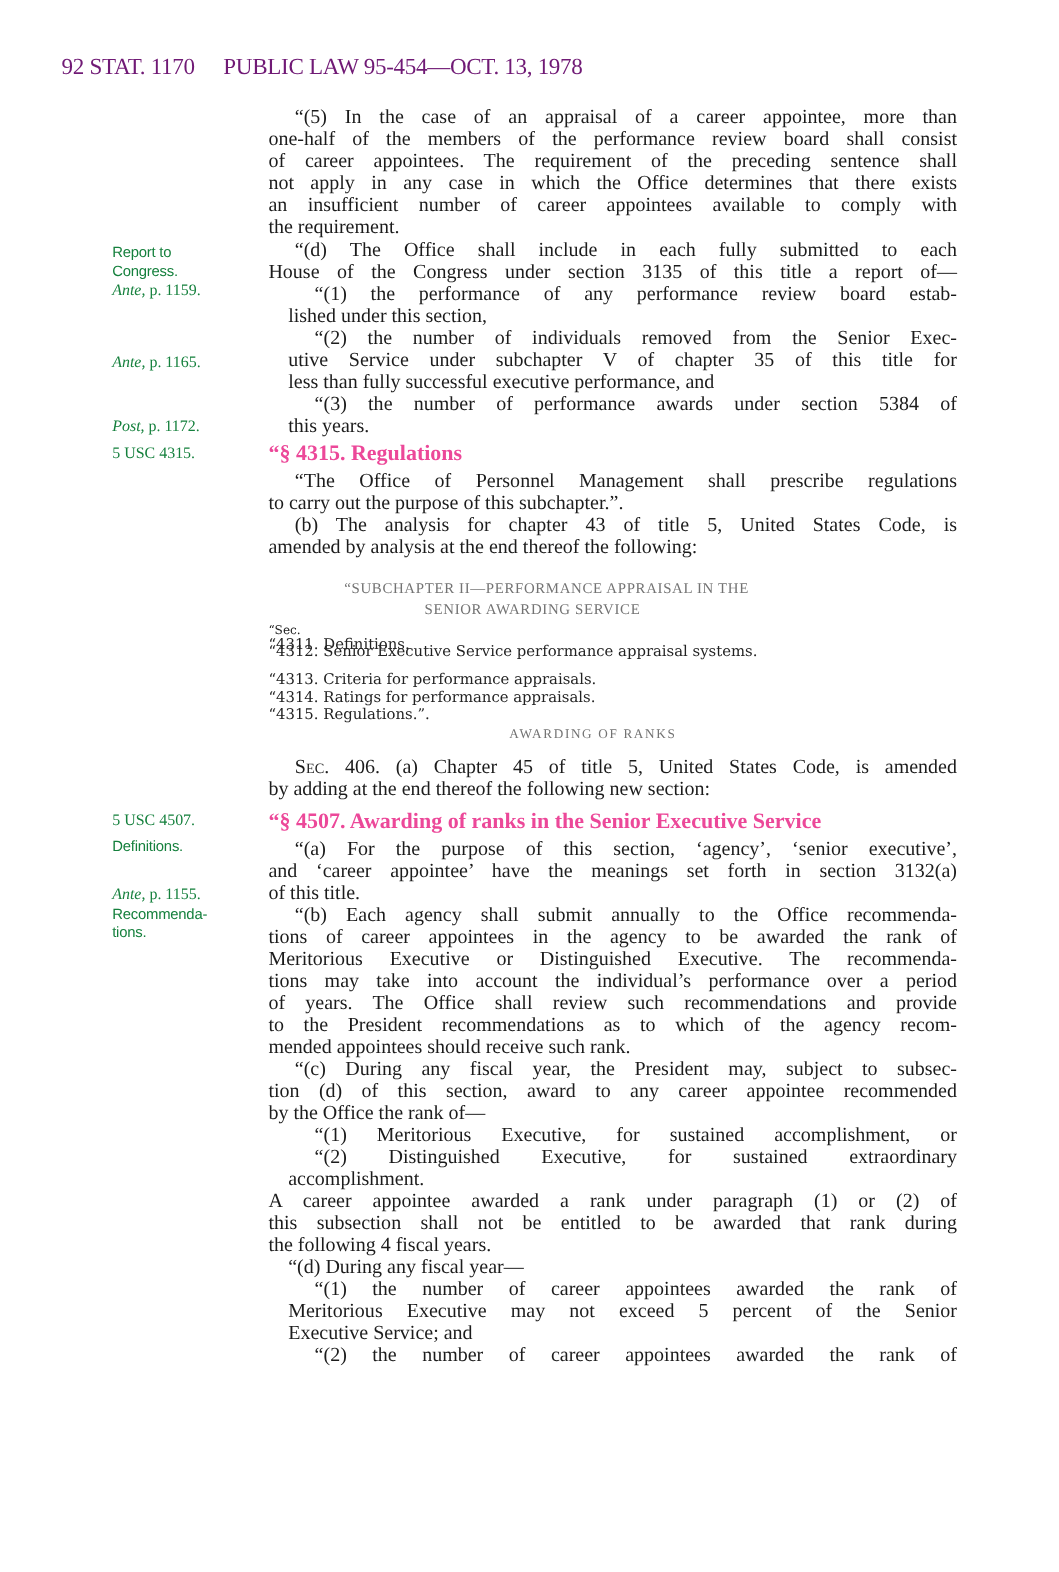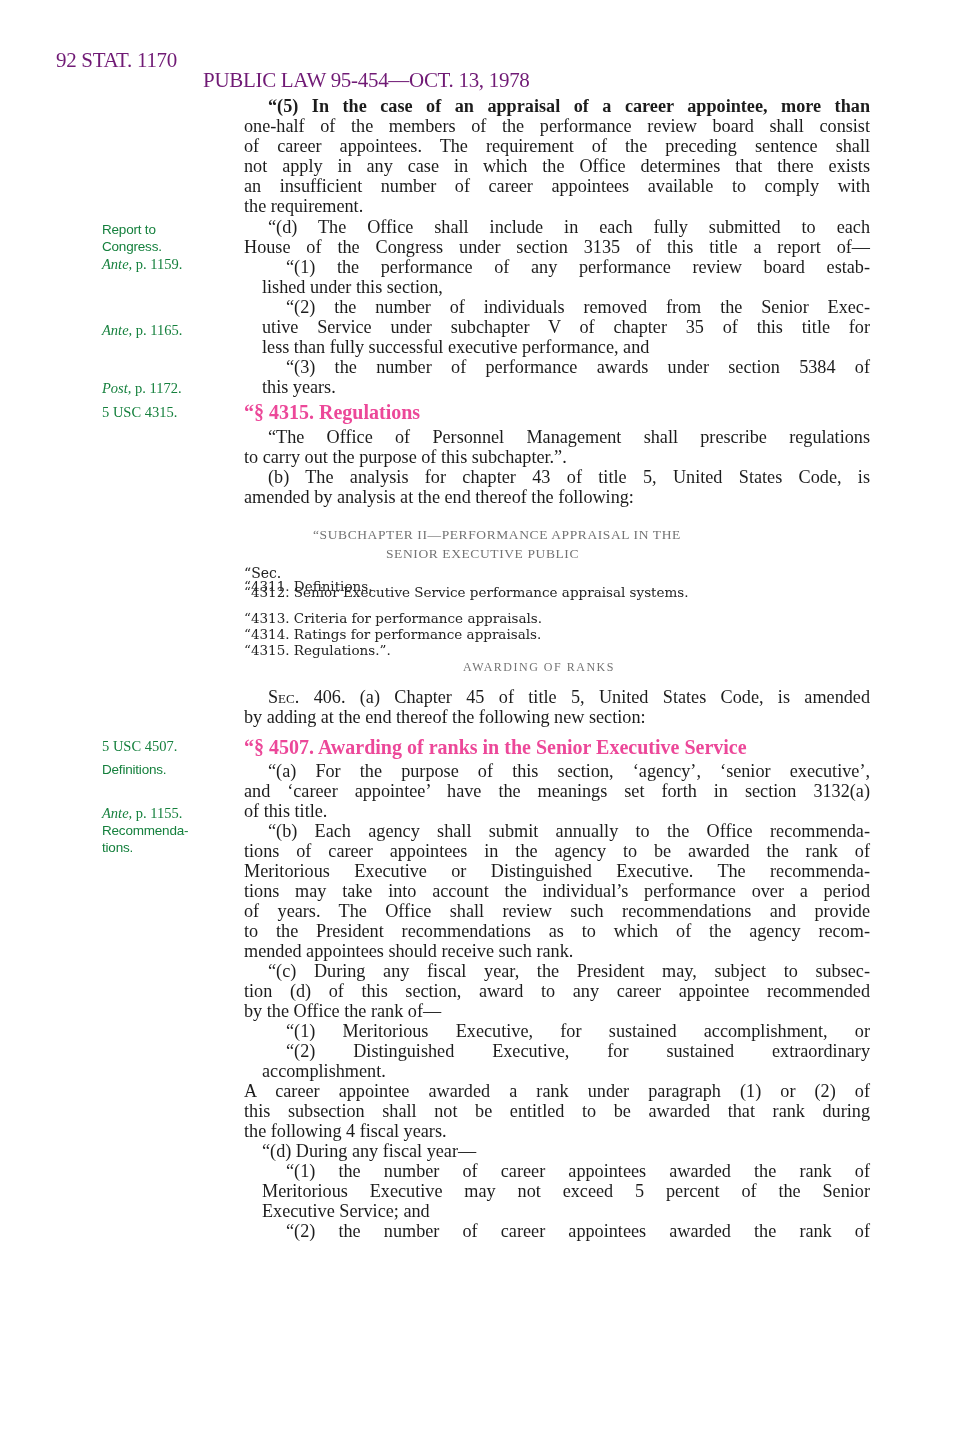--- a/index.html
+++ b/index.html
@@ -16,35 +16,35 @@
   .marg i { font-style: italic; }
   .heading { position: absolute; left: 244px; font-size: 20px; font-weight: bold; color: #ec4899; white-space: nowrap; font-family: "Liberation Serif", serif; }
   .subchap { position: absolute; font-size: 13.5px; letter-spacing: 0.6px; color: #737373; white-space: nowrap; }
   .toc { position: absolute; left: 244px; font-size: 13.5px; line-height: 16px; color: #222; white-space: nowrap; font-family: "DejaVu Serif", serif; }
   .smallcaps { font-variant: small-caps; }
 </style>
 </head>
 <body>
 
 <div class="hdr" style="left:56px;">92 STAT. 1170</div>
-<div class="hdr" style="left:203px;margin-top:20px;">PUBLIC LAW 95-454—OCT. 13, 1978</div>
+<div class="hdr" style="left:203px;">PUBLIC LAW 95-454—OCT. 13, 1978</div>
 
 <div class="marg sans" style="top:222px;">Report to</div>
 <div class="marg sans" style="top:239px;">Congress.</div>
 <div class="marg" style="top:256px;"><i>Ante,</i><span> p. 1159.</span></div>
 <div class="marg" style="top:322px;"><i>Ante,</i><span> p. 1165.</span></div>
 <div class="marg" style="top:380px;"><i>Post,</i><span> p. 1172.</span></div>
 <div class="marg" style="top:404px;">5 USC 4315.</div>
 <div class="marg" style="top:738px;">5 USC 4507.</div>
 <div class="marg sans" style="top:762px;">Definitions.</div>
 <div class="marg" style="top:805px;"><i>Ante,</i><span> p. 1155.</span></div>
 <div class="marg sans" style="top:823px;">Recommenda-</div>
 <div class="marg sans" style="top:840px;">tions.</div>
 
-<div class="line j ind1" style="top:97px;font-weight:bold;">“(5) In the case of an appraisal of a career appointee, more than</div>
+<div class="line j ind1" style="top:97px;">“(5) In the case of an appraisal of a career appointee, more than</div>
 <div class="line j" style="top:117px;">one-half of the members of the performance review board shall consist</div>
 <div class="line j" style="top:137px;">of career appointees. The requirement of the preceding sentence shall</div>
 <div class="line j" style="top:157px;">not apply in any case in which the Office determines that there exists</div>
 <div class="line j" style="top:177px;">an insufficient number of career appointees available to comply with</div>
 <div class="line" style="top:197px;">the requirement.</div>
 
 <div class="line j ind1" style="top:218px;">“(d) The Office shall include in each fully submitted to each</div>
 <div class="line j" style="top:238px;">House of the Congress under section 3135 of this title a report of—</div>
 <div class="line j ind2" style="top:258px;">“(1) the performance of any performance review board estab-</div>
 <div class="line ind-d" style="top:278px;">lished under this section,</div>
@@ -54,22 +54,22 @@
 <div class="line j ind2" style="top:358px;">“(3) the number of performance awards under section 5384 of</div>
 <div class="line ind-d" style="top:378px;">this years.</div>
 
 <div class="heading" style="top:401px;">“§ 4315. Regulations</div>
 <div class="line j ind1" style="top:428px;">“The Office of Personnel Management shall prescribe regulations</div>
 <div class="line" style="top:448px;">to carry out the purpose of this subchapter.”.</div>
 <div class="line j ind1" style="top:468px;">(b) The analysis for chapter 43 of title 5, United States Code, is</div>
 <div class="line" style="top:488px;">amended by analysis at the end thereof the following:</div>
 
 <div class="subchap" style="top:527px; left:313px;">“SUBCHAPTER II—PERFORMANCE APPRAISAL IN THE</div>
-<div class="subchap" style="top:546px; left:386px;">SENIOR EXECUTIVE PUBLIC</div>
-<div class="toc" style="top:565px; font-size:14px;">“Sec.</div>
+<div class="subchap" style="top:546px; left:386px;">SENIOR AWARDING SERVICE</div>
+<div class="toc" style="top:565px; font-size:11px;">“Sec.</div>
 <div class="toc" style="top:578px;">“4311. Definitions.</div>
 <div class="toc" style="top:584px;">“4312. Senior Executive Service performance appraisal systems.</div>
 <div class="toc" style="top:610px;">“4313. Criteria for performance appraisals.</div>
 <div class="toc" style="top:626px;">“4314. Ratings for performance appraisals.</div>
 <div class="toc" style="top:642px;">“4315. Regulations.”.</div>
 <div class="subchap" style="top:660px; left:463px; font-size:12px; letter-spacing:1.5px;">AWARDING OF RANKS</div>
 
 <div class="line j ind1" style="top:688px;"><span class="smallcaps">Sec.</span><span> 406. (a) Chapter 45 of title 5, United States Code, is amended</span></div>
 <div class="line" style="top:708px;">by adding at the end thereof the following new section:</div>
 

